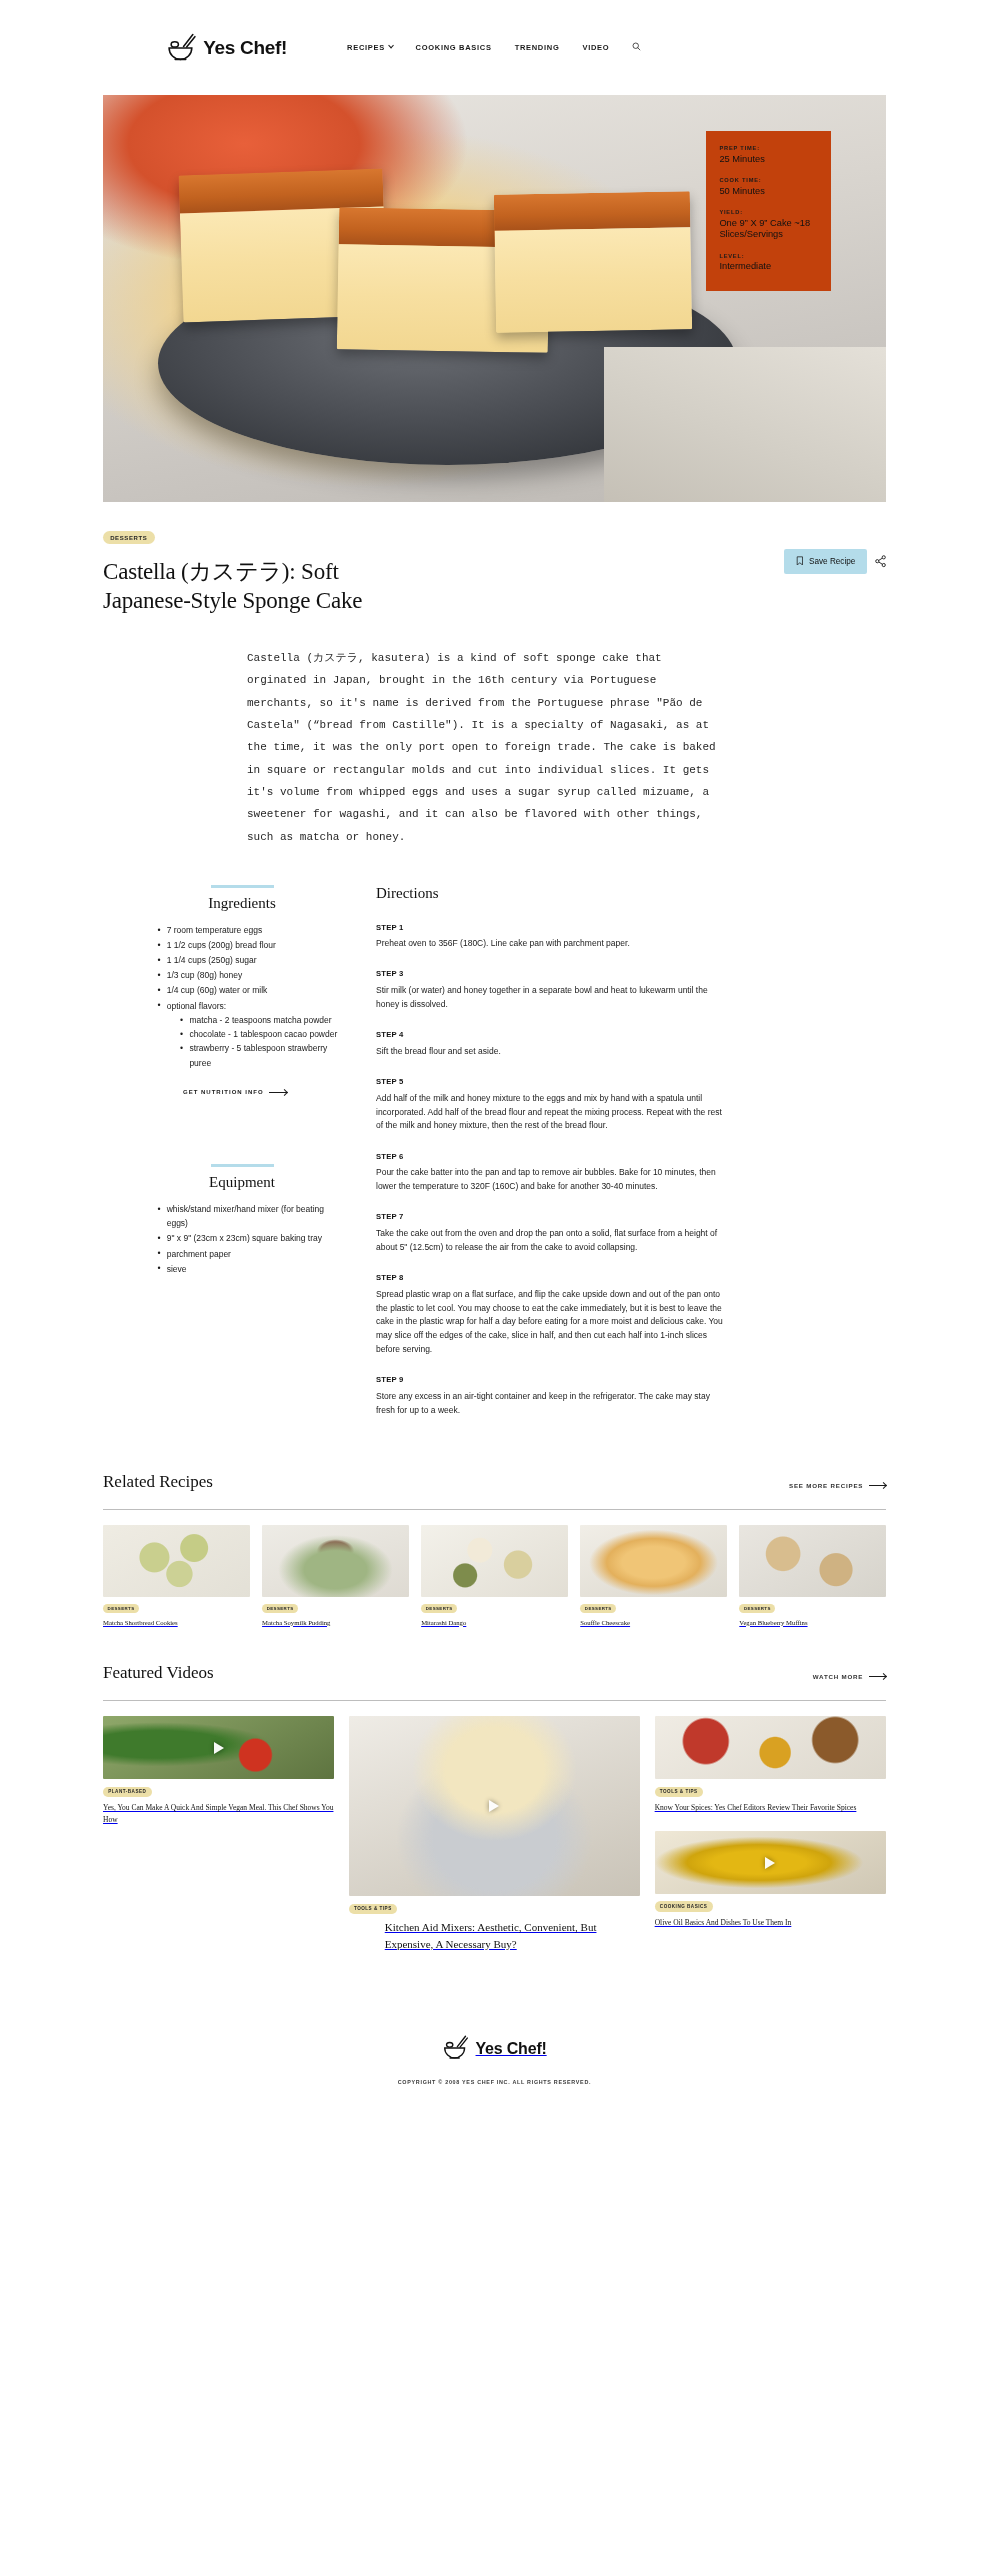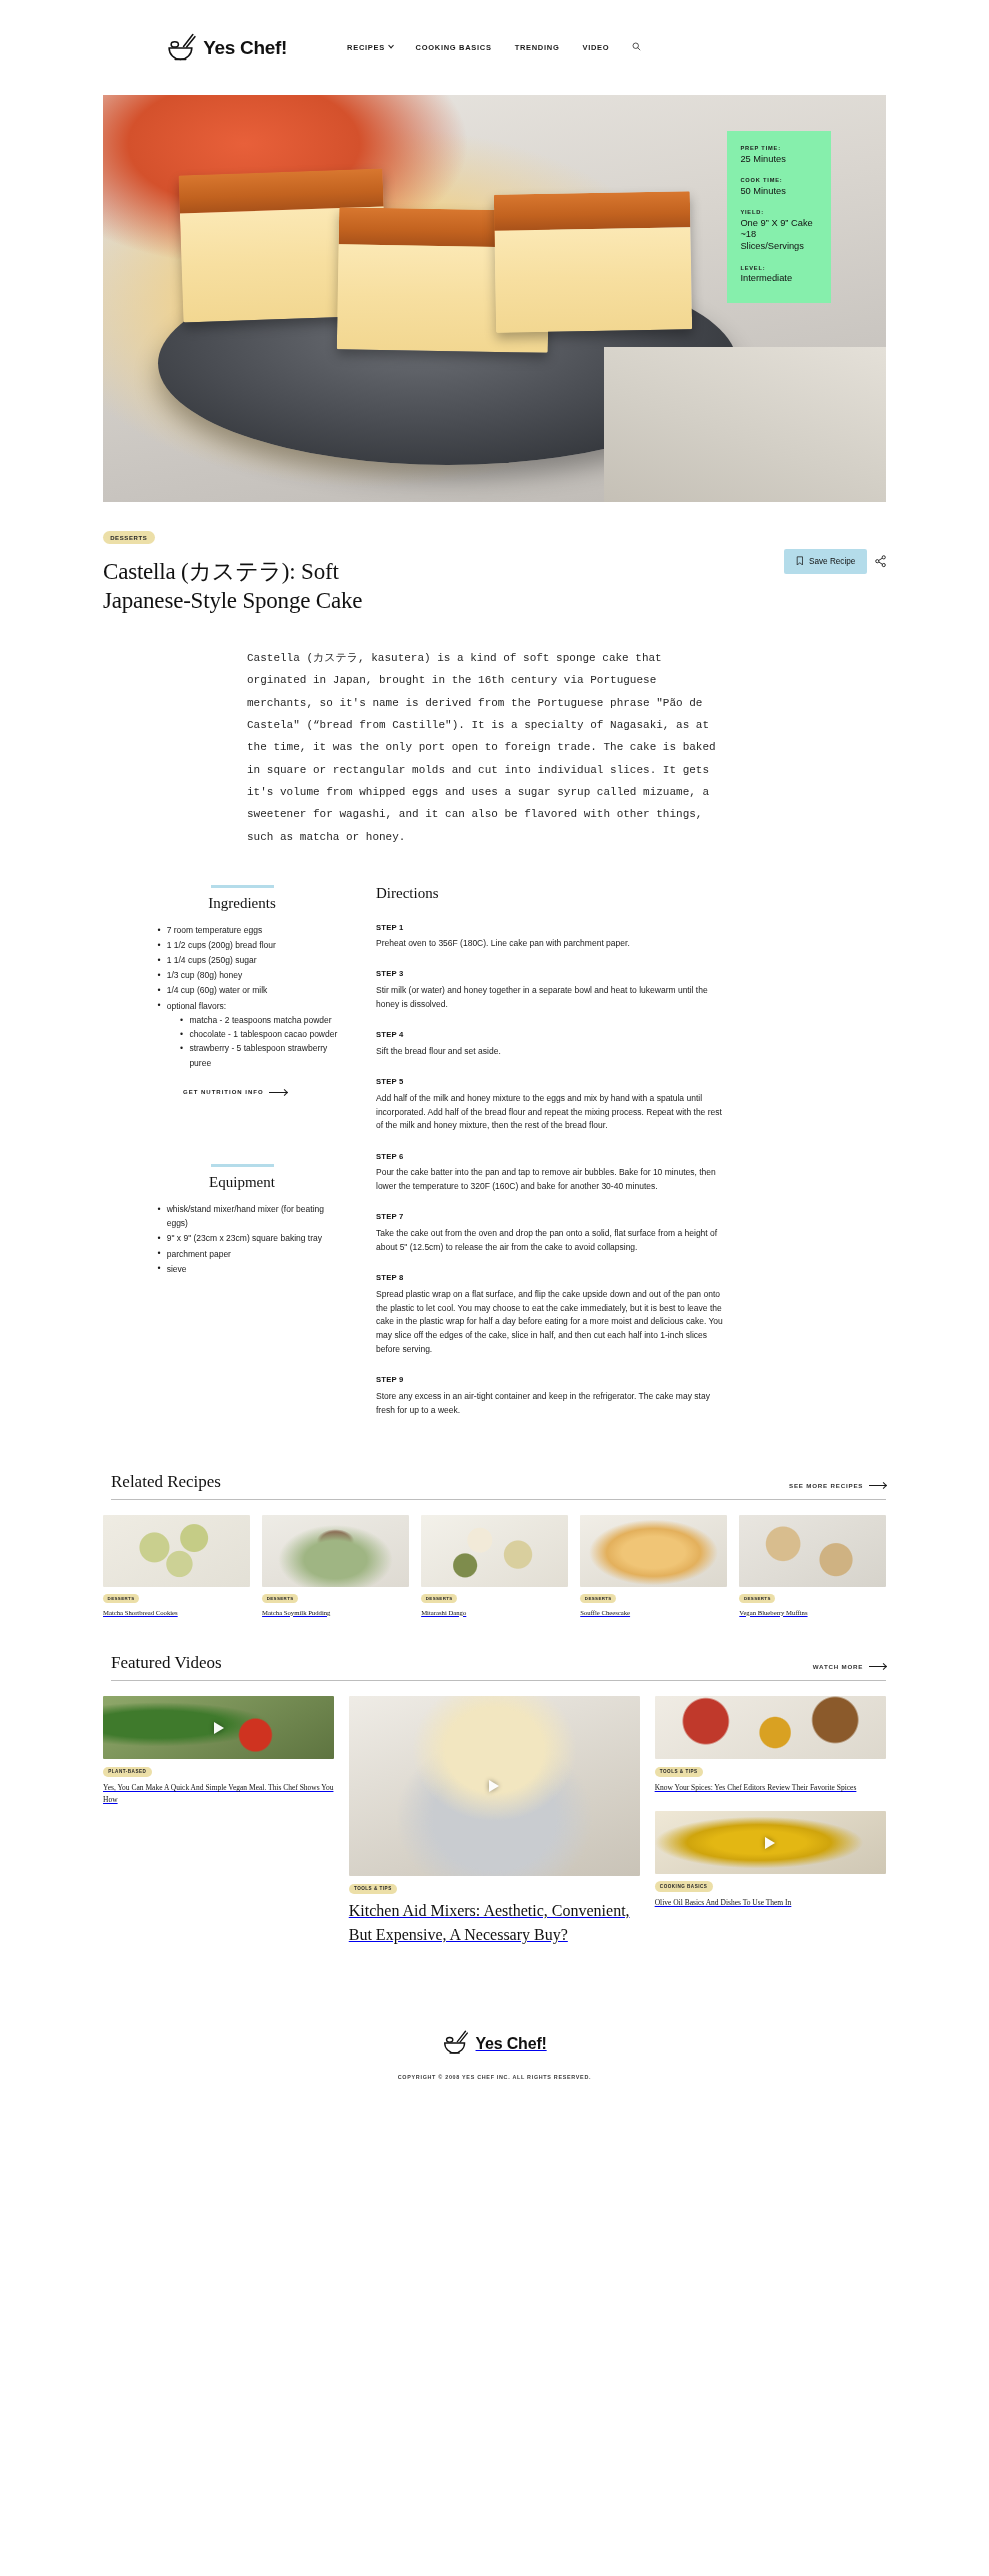--- a/index.html
+++ b/index.html
@@ -64,21 +64,21 @@
   .slice-a{ left:10%; top:19%; width:26%; height:36%; transform:rotate(-2deg); }
   .slice-b{ left:30%; top:28%; width:27%; height:35%; transform:rotate(1deg); }
   .slice-c{ left:50%; top:24%; width:25%; height:34%; transform:rotate(-1deg); }
   .hero-cloth{
     position:absolute; right:0; bottom:0; width:36%; height:38%;
     background:linear-gradient(200deg,#e4e0d8 0%,#d3cfc6 55%,#c5c0b6 100%);
   }
 
   .info-card{
     position:absolute; right:55px; top:36px;
-    width:104px; background:#86efac; padding:14.4px 13.4px 17.5px 13.4px;
+    width:125px; background:#c2410c; padding:14.4px 13.4px 17.5px 13.4px;
     z-index:4;
   }
   .info-row{ margin-bottom:11.3px; }
   .info-row:last-child{ margin-bottom:0; }
   .info-label{
     font-size:5.7px; font-weight:700; letter-spacing:0.8px;
     text-transform:uppercase; color:#1a1a1a; margin-bottom:2.6px;
   }
   .info-value{ font-size:9.3px; font-weight:400; line-height:1.28; color:#111; }
 
@@ -161,21 +161,21 @@
   .step-label{
     font-size:7.7px; font-weight:700; letter-spacing:0.2px;
     margin-bottom:5.7px; color:#111;
   }
   .step-text{ font-size:8.5px; line-height:1.62; color:#1a1a1a; }
 
   
   .section-wide{ width:783px; margin:0 auto; padding-top:36px; }
   .section-bar{
     display:flex; align-items:flex-end; justify-content:space-between;
-    border-bottom:0.8px solid #bdbdbd; padding-bottom:7px;margin-left:8px;
+    border-bottom:0.8px solid #bdbdbd; padding-bottom:17px;
   }
   .section-bar h2{
     font-family:"Liberation Serif", serif;
     font-size:17px; font-weight:400; color:#111;
   }
   .section-more{
     display:inline-flex; align-items:center; gap:5.2px;
     font-size:6.2px; font-weight:600; letter-spacing:0.8px;
     text-transform:uppercase; color:#333; text-decoration:none; margin-bottom:3.1px;
   }
@@ -213,21 +213,21 @@
   }
   .v-badge{
     display:inline-block; margin-top:7.2px;
     background:#ecdfa8; color:#262626; font-size:4.6px; font-weight:700;
     letter-spacing:0.5px; padding:2.6px 5.2px; border-radius:5.7px; text-transform:uppercase;
   }
   .v-title{
     font-family:"Liberation Serif", serif;
     font-size:7.5px; line-height:1.5; margin-top:5.7px; color:#111;
   }
-  .v-title.big{ font-size:16px; line-height:1.48; }
+  .v-title.big{ font-size:11px; line-height:1.48;margin-left:36px; }
 
   
   .ph{ position:absolute; inset:0; }
   .ph-matcha-cookies{ background:
       radial-gradient(circle at 35% 45%, #c9cf8e 0 14%, rgba(201,207,142,0) 15%),
       radial-gradient(circle at 62% 32%, #c5cc86 0 13%, rgba(197,204,134,0) 14%),
       radial-gradient(circle at 52% 68%, #ccd195 0 14%, rgba(204,209,149,0) 15%),
       linear-gradient(150deg,#efece3,#e3e0d6); }
   .ph-pudding{ background:
       radial-gradient(ellipse at 50% 62%, #9fb583 0 30%, rgba(159,181,131,0) 55%),

